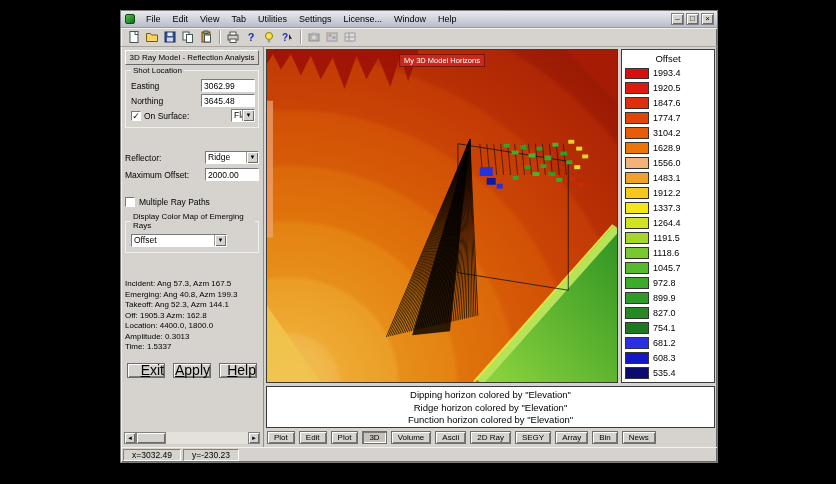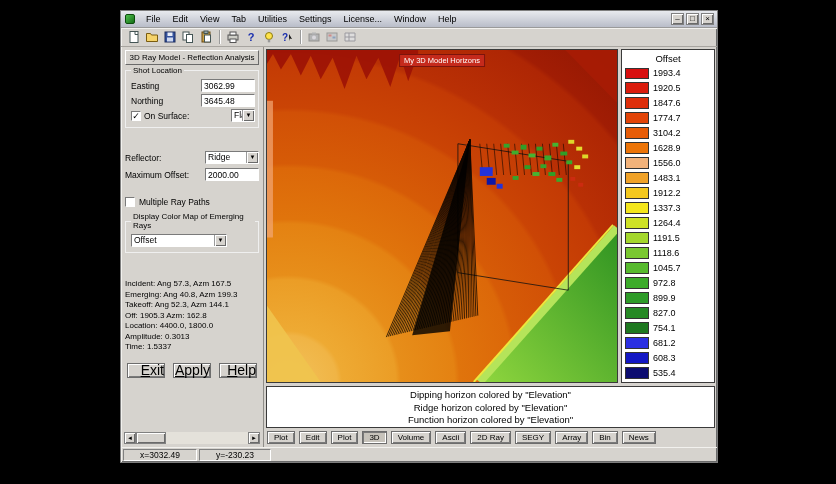--- a/index.html
+++ b/index.html
@@ -57,21 +57,21 @@
   .legend-rows{flex:1;display:flex;flex-direction:column}
   .legend-row{flex:1;display:flex;align-items:center;gap:4px}
   .legend-swatch{width:24px;height:80%;border:1px solid #333;flex:0 0 auto}
   .legend-value{font-size:9px}
   .caption-box{flex:0 0 auto;height:42px;background:#fff;border:1px solid #3a3a3a;margin-top:3px;text-align:center;font-size:9.5px;line-height:12.5px;padding-top:2px}
   .tabs-row{flex:0 0 auto;height:17px;display:flex;align-items:center;gap:4px;padding:2px 1px 0 1px}
   .tab-btn{font-size:8px;padding:1px 6px;background:#d6d3ce;border:1px solid #6d6d6d;box-shadow:inset 1px 1px 0 #fff,inset -1px -1px 0 #7a7a7a;white-space:nowrap;cursor:default}
   .tab-btn.active{background:#c7c3bb;box-shadow:inset 1px 1px 0 #7a7a7a,inset -1px -1px 0 #fff}
   
   .statusbar{flex:0 0 auto;height:15px;display:flex;gap:2px;padding:1px 2px;border-top:1px solid #f2f1ee;font-size:8.5px;align-items:stretch}
-  .status-cell{border:1px solid;border-color:#808080 #fff #fff #808080;padding:0 16px;display:flex;align-items:center;white-space:nowrap}
+  .status-cell{border:1px solid;border-color:#808080 #fff #fff #808080;padding:0 8px;display:flex;align-items:center;white-space:nowrap}
   .status-msg{flex:1;justify-content:center;overflow:hidden}
 </style>
 </head>
 <body>
 
 <div class="window">
 
   <div class="titlebar">
     <span class="app-icon"></span>
     <div class="menu-items" id="menuBar">

